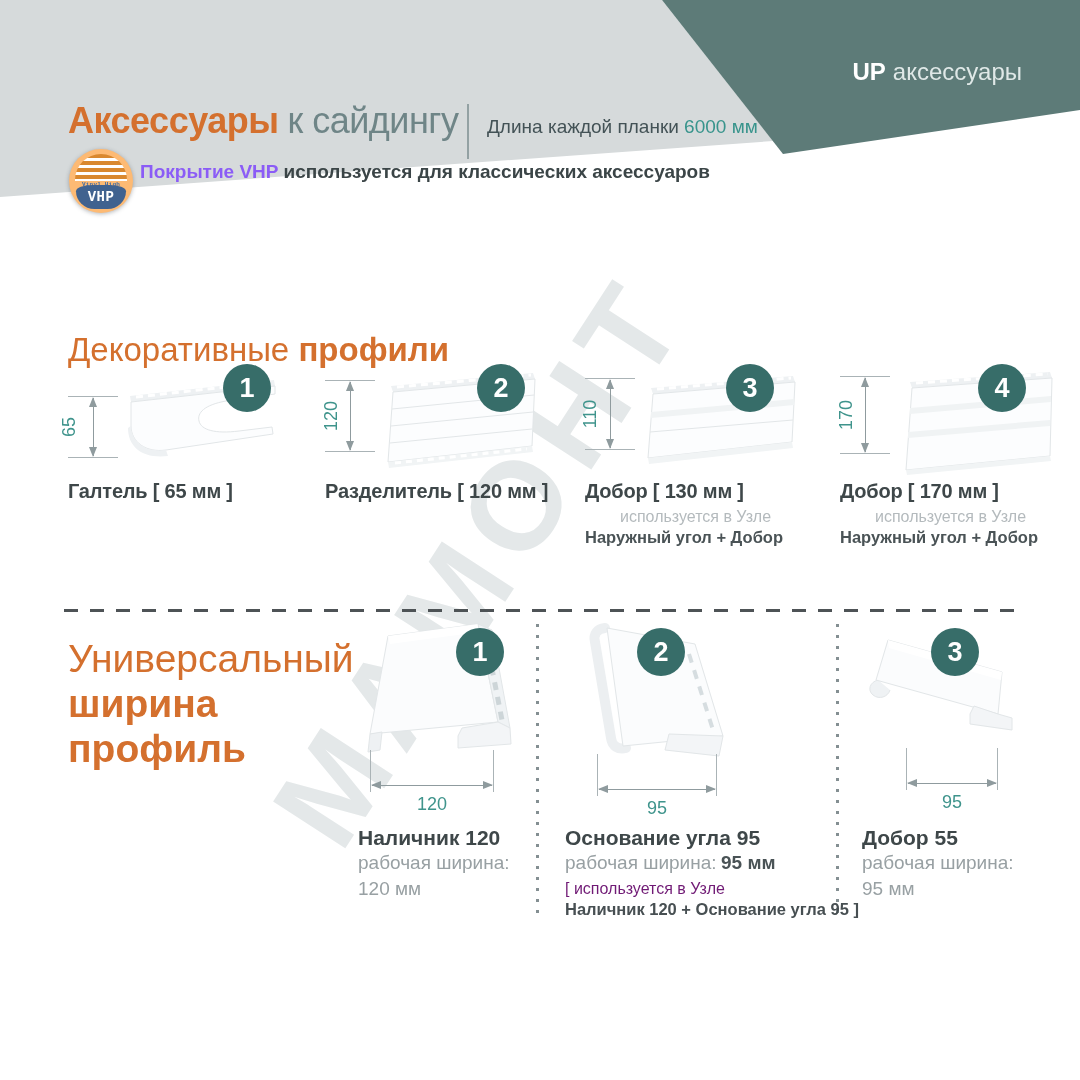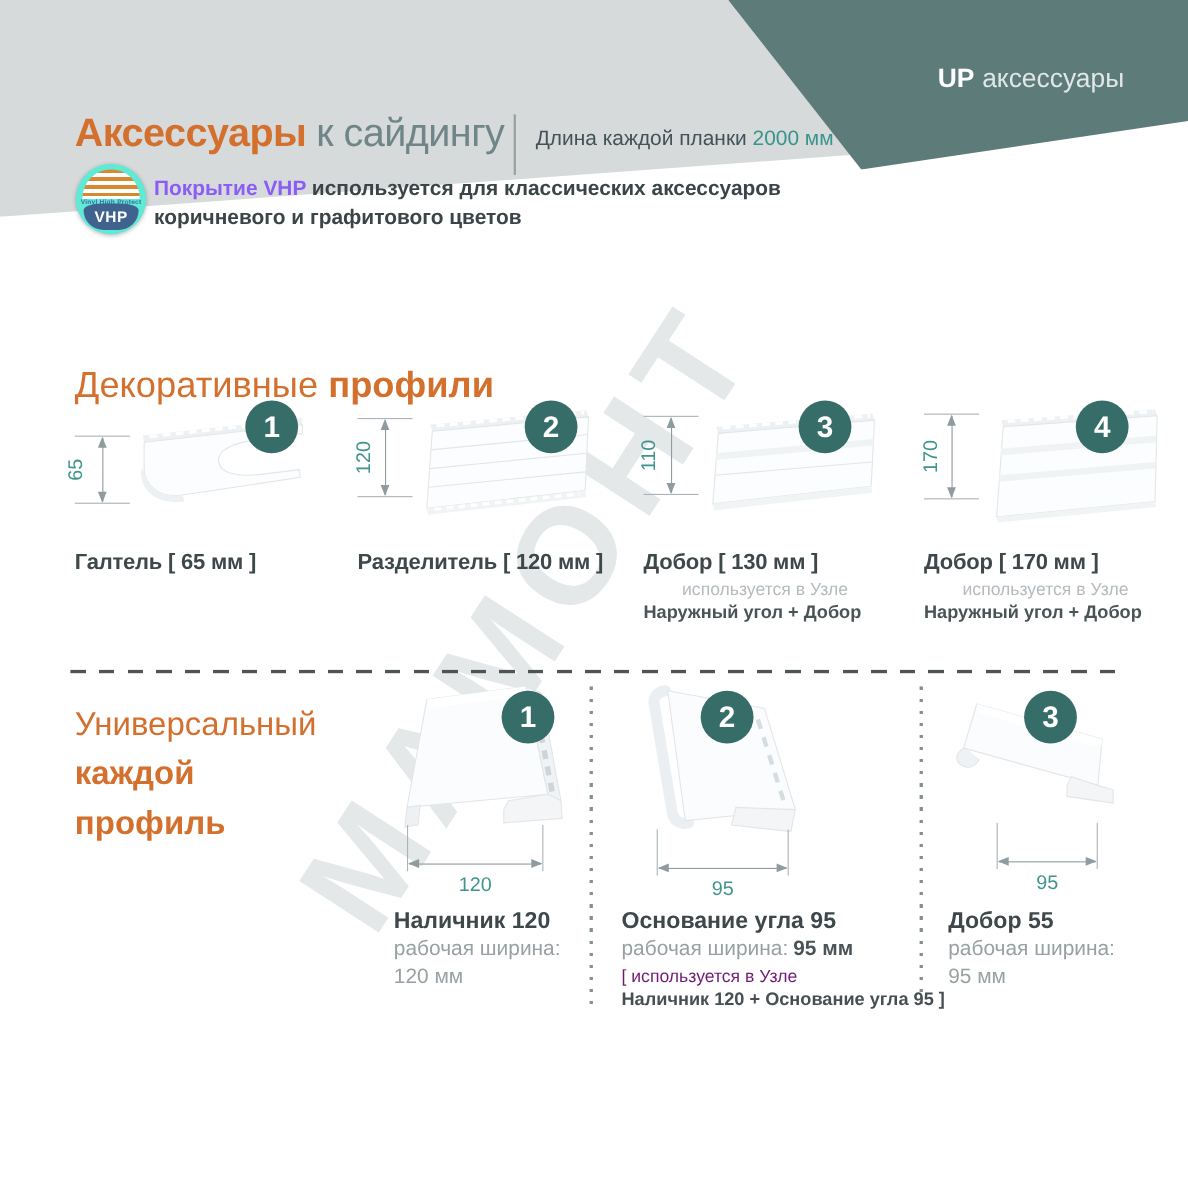--- a/index.html
+++ b/index.html
@@ -27,41 +27,41 @@
 
   
   .page-title { position:absolute; left:68px; top:100px; font-size:36px; letter-spacing:-0.5px; z-index:4; white-space:nowrap; }
   .pt-accent { color:#d4702e; font-weight:bold; }
   .pt-rest { color:#6f8587; font-weight:400; margin-left:9px; }
   .title-divider { position:absolute; left:467px; top:104px; width:2px; height:55px; background:#93a1a3; z-index:4; }
   .length-note { position:absolute; left:487px; top:116px; font-size:19px; color:#435256; z-index:4; white-space:nowrap; }
   .length-value { color:#38948c; }
 
   .vhp-badge { position:absolute; left:69px; top:149px; width:64px; height:64px; border-radius:50%;
-    background:#5eead4; box-shadow:0 1px 4px rgba(40,50,60,.35); overflow:hidden; z-index:4; }
+    background:#fdba74; box-shadow:0 1px 4px rgba(40,50,60,.35); overflow:hidden; z-index:4;font-family:Liberation Mono, monospace; }
   .vhp-stripes { position:absolute; top:5px; left:6px; right:6px; height:27px; border-radius:26px 26px 0 0;
     background:repeating-linear-gradient(180deg,#d9882f 0 3.5px,#ffffff 3.5px 7px); }
   .vhp-ringtext { position:absolute; top:32px; left:0; width:100%; text-align:center;
     font-size:6px; font-weight:bold; color:#3c6ca8; letter-spacing:0.2px; }
   .vhp-bottom { position:absolute; bottom:4px; left:7px; right:7px; height:24px; background:#40628f;
     border-radius:45% 45% 50% 50% / 36% 36% 100% 100%;
     color:#fff; font-weight:bold; font-size:14px; display:flex; align-items:center; justify-content:center; letter-spacing:0.5px; }
   .vhp-note { position:absolute; left:140px; top:158px; font-size:19px; font-weight:bold;
     color:#3b4547; line-height:27px; z-index:4; }
   .vhp-note .teal { color:#8b5cf6; }
 
   
   .watermark { position:absolute; left:130px; top:300px; width:700px; height:520px;
     display:flex; align-items:center; justify-content:center; z-index:1; pointer-events:none; }
   .watermark span { transform:rotate(-57deg); font-size:125px; font-weight:bold;
     color:#e4e8e9; letter-spacing:14px; white-space:nowrap; }
 
   
   .s1-title { position:absolute; left:68px; top:300px; font-size:33px; color:#d4702e; z-index:3; white-space:nowrap;margin-top:31px; }
-  .s2-title { position:absolute; left:68px; top:636px; font-size:30px; color:#d4702e; line-height:45px; z-index:3; }
+  .s2-title { position:absolute; left:68px; top:636px; font-size:39px; color:#d4702e; line-height:45px; z-index:3; }
   .w-light { font-weight:400; }
   .w-bold { font-weight:bold; }
 
   
   .s1-col { position:absolute; top:368px; z-index:3; }
   .s1-figure { position:relative; height:112px; }
   .s2-col { position:absolute; top:622px; z-index:3; }
   .s2-figure { position:relative; height:150px; }
 
   .badge { position:absolute; width:48px; height:48px; border-radius:50%;
@@ -88,21 +88,21 @@
   .hdim::before, .hdim::after { content:""; position:absolute; top:-24px; width:1px; height:42px; background:#aab3b6; }
   .hdim::before { left:0; } .hdim::after { right:0; }
   .hdim-line { position:absolute; left:2px; right:2px; top:11px; height:1px; background:#8f9b9e; }
   .hdim-line::before { content:""; position:absolute; left:-1px; top:-4px;
     border-top:4.5px solid transparent; border-bottom:4.5px solid transparent; border-right:10px solid #8f9b9e; }
   .hdim-line::after { content:""; position:absolute; right:-1px; top:-4px;
     border-top:4.5px solid transparent; border-bottom:4.5px solid transparent; border-left:10px solid #8f9b9e; }
   .hdim-label { position:absolute; left:0; right:0; top:20px; text-align:center; font-size:18px; color:#3f948c; }
 
   
-  .s1-name { margin-top:20px; font-size:20px; font-weight:bold; color:#3e4749; letter-spacing:-0.2px; white-space:nowrap; }
+  .s1-name { margin-top:0; font-size:20px; font-weight:bold; color:#3e4749; letter-spacing:-0.2px; white-space:nowrap; }
   .s1-note1 { margin-top:4px; font-size:16px; color:#b4babd; line-height:20px;margin-left:35px; }
   .s1-note2 { font-size:16.5px; font-weight:bold; color:#4a5356; line-height:21px; white-space:nowrap; }
 
   .s2-text { position:absolute; left:0; top:204px; width:100%; }
   .s2-name { font-size:21px; font-weight:bold; color:#3e4749; white-space:nowrap; }
   .s2-spec { font-size:19px; color:#98a0a3; line-height:26px; }
   .s2-spec-strong { font-size:19px; color:#4a5356; font-weight:bold; }
   .s2-note1 { font-size:16px; color:#701a75; line-height:21px; margin-top:2px; }
   .s2-note2 { font-size:16.5px; color:#474f52; font-weight:bold; line-height:21px; white-space:nowrap; }
 
@@ -126,32 +126,31 @@
   <div class="watermark">
     <span>МАМОНТ</span>
   </div>
 
   <div class="page-title">
     <span class="pt-accent">Аксессуары</span><span class="pt-rest">к сайдингу</span>
   </div>
   <div class="title-divider"></div>
   <div class="length-note">
     <span>Длина каждой планки</span>
-    <span class="length-value">2000 мм</span>
+    <span class="length-value">6000 мм</span>
   </div>
 
   <div class="vhp-badge">
     <div class="vhp-stripes"></div>
     <div class="vhp-ringtext">Vinyl High Protect</div>
     <div class="vhp-bottom">VHP</div>
   </div>
   <div class="vhp-note">
     <span class="teal">Покрытие VHP</span>
     <span>используется для классических аксессуаров</span><br>
-    <span>коричневого и графитового цветов</span>
   </div>
 
   <div class="s1-title">
     <span class="w-light">Декоративные</span>
     <span class="w-bold">профили</span>
   </div>
 
   <div class="s1-col" style="left:68px;width:250px;">
     <div class="s1-figure">
       <div class="vdim" style="top:28px;height:62px;">
@@ -237,21 +236,21 @@
     </div>
     <div class="s1-name">Добор [ 170 мм ]</div>
     <div class="s1-note1">используется в Узле</div>
     <div class="s1-note2">Наружный угол + Добор</div>
   </div>
 
   <div class="divider-dashed"></div>
 
   <div class="s2-title">
     <span class="w-light">Универсальный</span><br>
-    <span class="w-bold">каждой</span><br>
+    <span class="w-bold">ширина</span><br>
     <span class="w-bold">профиль</span>
   </div>
 
   <div class="divider-dotted" style="left:536px;"></div>
   <div class="divider-dotted" style="left:836px;"></div>
 
   <div class="s2-col" style="left:358px;width:176px;">
     <div class="s2-figure">
       <svg class="figure-svg" width="176" height="150" viewBox="0 0 176 150">
         <polygon points="30,14 120,2 140,100 12,112" fill="#fbfcfd" stroke="#e2e6e8"></polygon>

